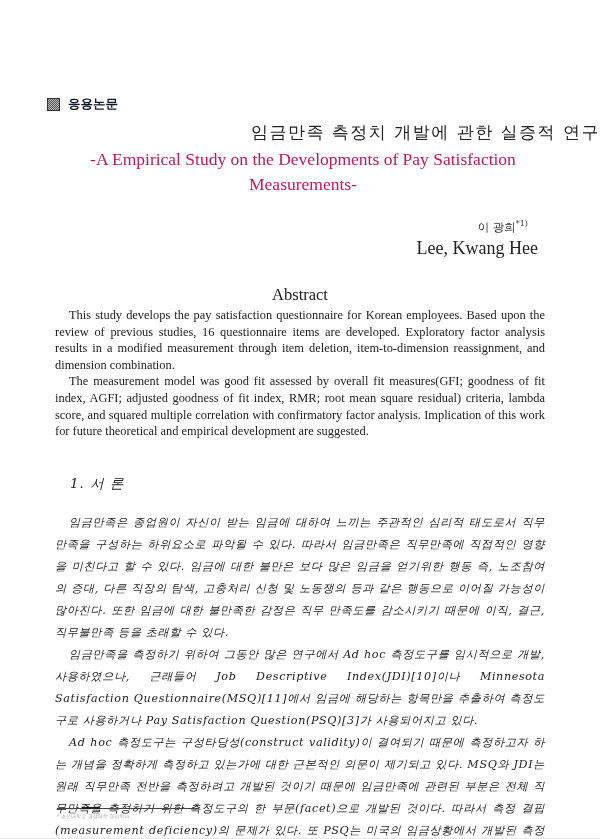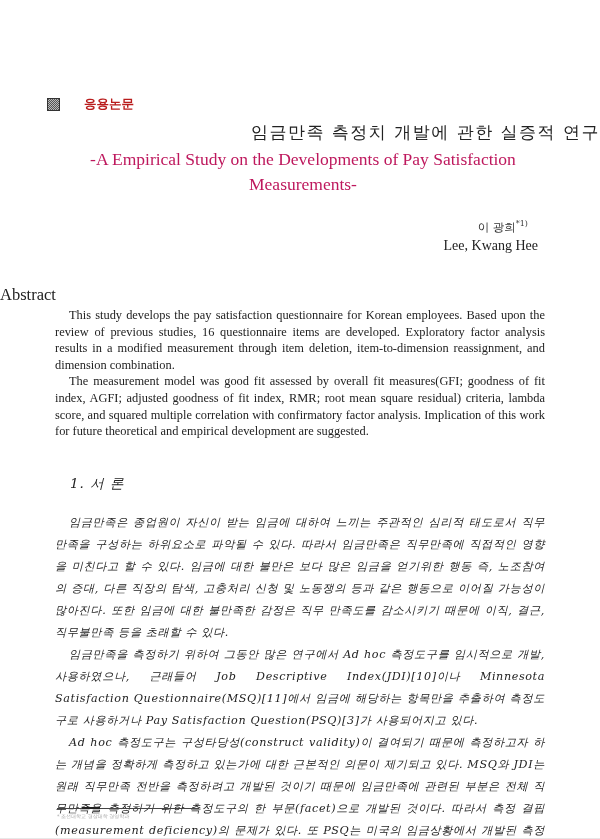--- a/index.html
+++ b/index.html
@@ -9,23 +9,23 @@
       color: #1a1a1a;
     }
     .page { position: absolute; left: 0; top: 0; width: 600px; height: 839px; background: #fff; }
     .running-head {
       position: absolute; top: 37px; right: 62px;
       font-size: 10.5px; letter-spacing: -0.2px; color: #222;
       white-space: nowrap;
     }
     .section-tag {
       position: absolute; left: 47px; top: 96px;
-      display: flex; align-items: center; gap: 24px;
+      display: flex; align-items: center; gap: 8px;
       font-family: "DejaVu Sans", "Liberation Sans", sans-serif;
-      font-size: 12.5px; font-weight: bold; color: #b91c1c;
+      font-size: 12.5px; font-weight: bold; color: #0f172a;
     }
     .tag-icon {
       width: 11px; height: 11px;
       background-color: #555;
       background-image:
         linear-gradient(45deg, #bbb 25%, transparent 25%, transparent 75%, #bbb 75%),
         linear-gradient(45deg, #bbb 25%, transparent 25%, transparent 75%, #bbb 75%);
       background-size: 2px 2px; background-position: 0 0, 1px 1px;
       border: 1px solid #333;
     }
@@ -39,24 +39,24 @@
       font-size: 17.5px; line-height: 25px; color: #be185d;
     }
     .author-ko {
       position: absolute; right: 72px; top: 219px;
       font-size: 11.5px; color: #333;
     }
     .author-ko sup { font-size: 8px; }
     .author-en {
       position: absolute; right: 62px; top: 238px;
       font-family: "Liberation Serif", "DejaVu Serif", serif;
-      font-size: 14px; color: #222;
+      font-size: 18px; color: #222;
     }
     .abstract-heading {
-      position: absolute; left: 0; width: 600px; top: 285px; 
+      position: absolute; left: 0; width: 600px; top: 285px; text-align: center;
       font-family: "Liberation Serif", "DejaVu Serif", serif;
       font-size: 16.5px; color: #222;
     }
     .body-block {
       position: absolute; left: 55px; width: 490px;
       font-family: "Liberation Serif", "DejaVu Serif", serif;
       font-size: 12.4px; line-height: 16.6px; color: #222;
       text-align: justify;
     }
     .body-block p { margin: 0; text-indent: 14px; text-align-last: left; }

